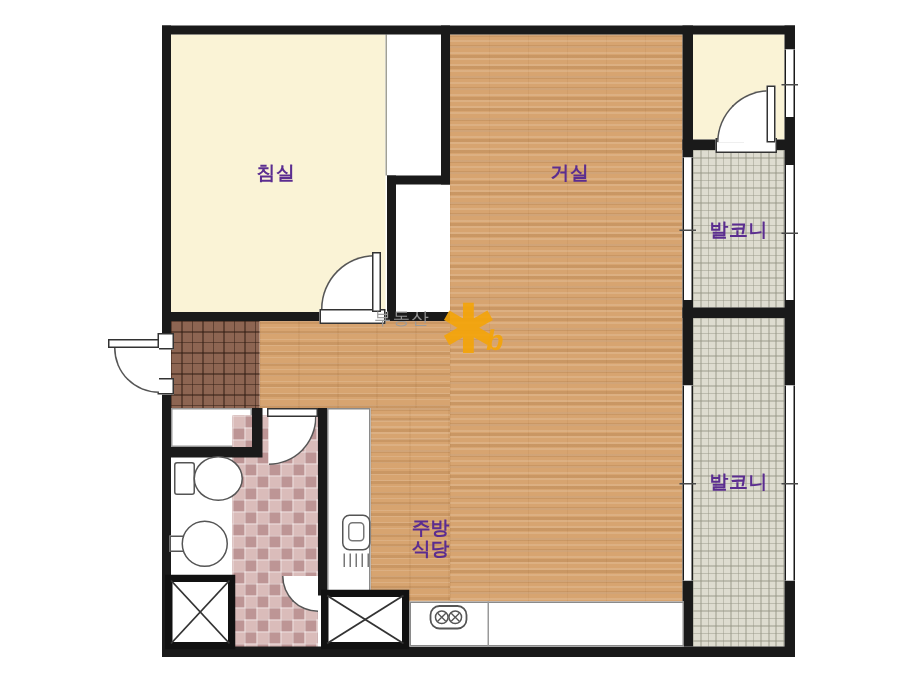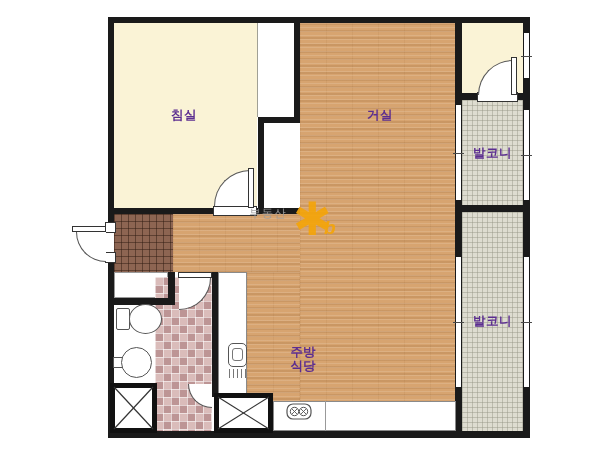--- a/index.html
+++ b/index.html
@@ -172,21 +172,21 @@
   <svg class="abs" style="left:214px;top:393px" width="59" height="40">
     <rect x="2.5" y="2.5" width="54" height="35" fill="#fff" stroke="#111" stroke-width="5"></rect>
     <line x1="4" y1="4" x2="55" y2="36" stroke="#333" stroke-width="1.2"></line>
     <line x1="55" y1="4" x2="4" y2="36" stroke="#333" stroke-width="1.2"></line>
   </svg>
 
   <div class="label" style="left:330px;top:108px;width:100px">거실</div>
   <div class="label" style="left:134px;top:108px;width:100px">침실</div>
   <div class="label" style="left:462px;top:146px;width:61px">발코니</div>
   <div class="label" style="left:462px;top:314px;width:61px">발코니</div>
-  <div class="klabel" style="left:278px;top:345px;width:50px">
+  <div class="klabel" style="left:262px;top:345px;width:50px">
     <div>주방</div>
     <div>식당</div>
   </div>
 
   <div class="wm" style="left:243px;top:207px;width:50px">
     <div class="sub">부동산</div>
   </div>
   <div class="wm-star" style="left:293px;top:196px">✱</div>
   <div class="wm-b" style="left:324px;top:217px">b</div>
 

